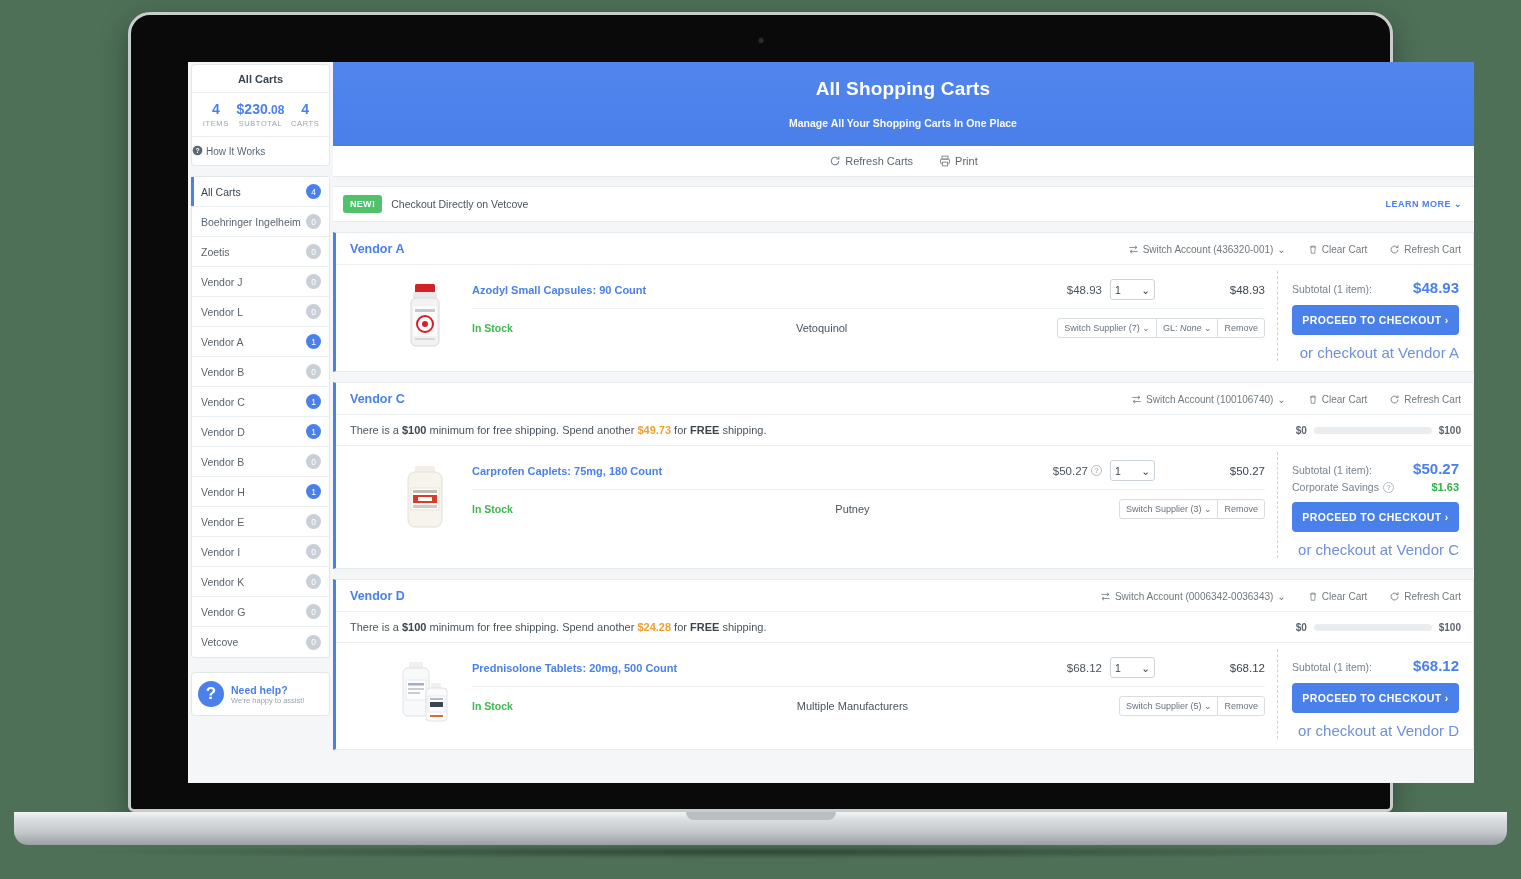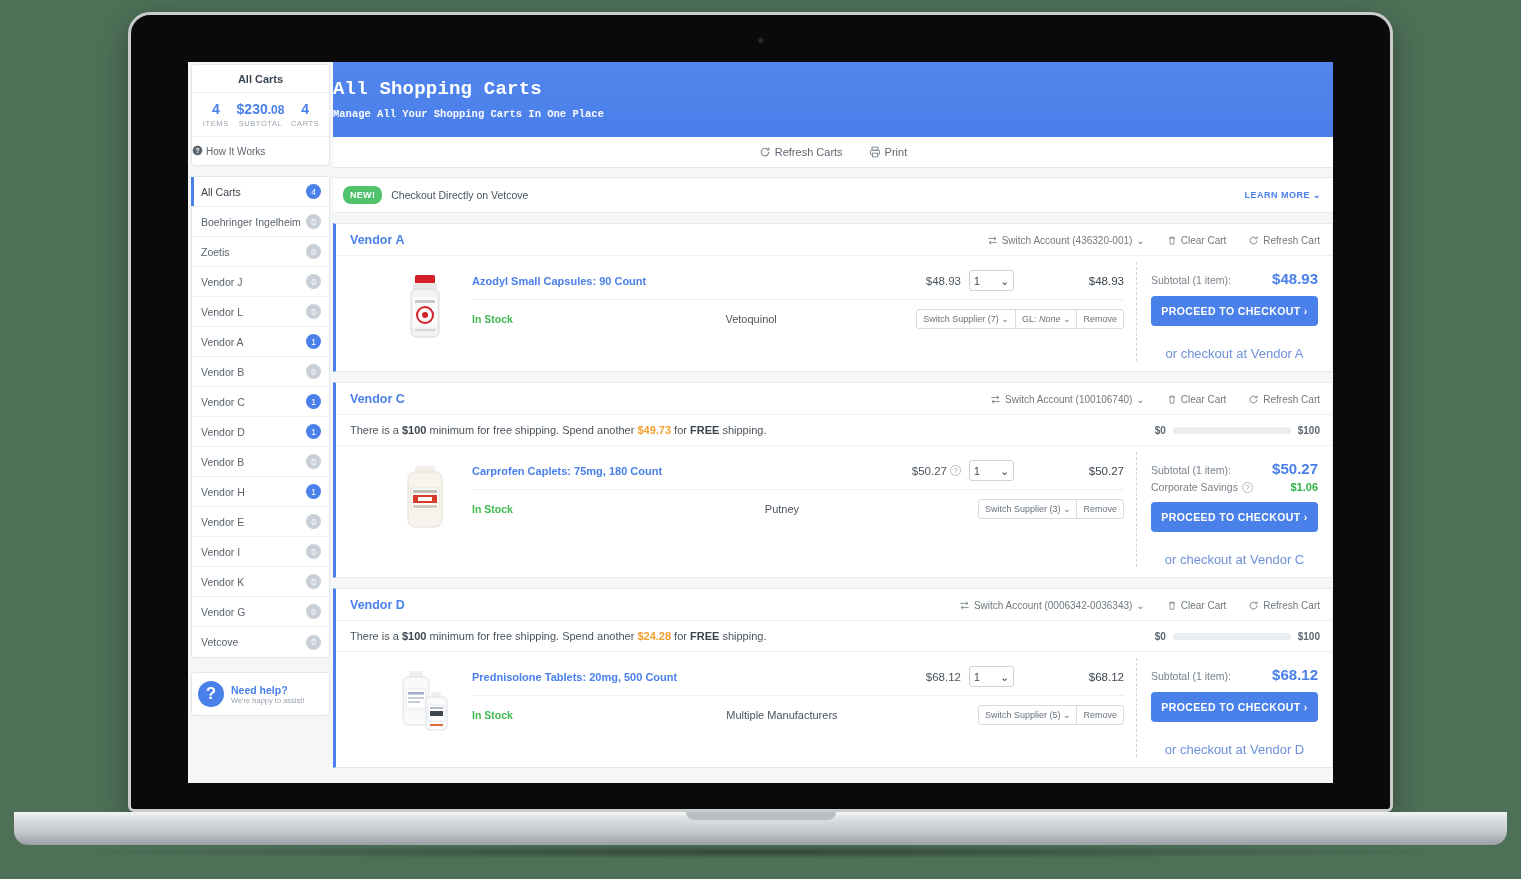--- a/index.html
+++ b/index.html
@@ -31,21 +31,21 @@
   .base::after {
     content:''; position:absolute; left:50%; top:0; transform:translateX(-50%);
     width: 150px; height: 8px; background:#b9bec2; border-radius:0 0 8px 8px;
   }
   .base-shadow {
     position:absolute; left: 60px; top: 845px; width: 1400px; height: 14px;
     background: radial-gradient(ellipse at center, rgba(0,0,0,.35), rgba(0,0,0,0) 70%);
   }
   
   #screen {
-    position: absolute; left: 188px; top: 62px; width: 1145px; height: 721px;
+    position: absolute; left: 188px; top: 62px; width: 1286px; height: 721px;
     background: #ffffff; overflow: hidden; display: flex;
   }
   
   .sidebar { width: 145px; flex: 0 0 145px; background: #f4f6f8; padding: 0; }
   .summary-card {
     background:#fff; border:1px solid #e3e7ea; border-radius:4px;
     margin: 2px 3px 0 3px;
   }
   .summary-title {
     text-align:center; font-size:11px; font-weight:bold; color:#3c4650;
@@ -86,36 +86,36 @@
     width:26px; height:26px; border-radius:50%; background:#4a80ea; color:#fff;
     font-size:17px; font-weight:bold; display:flex; align-items:center; justify-content:center;
     flex:0 0 26px; margin-right:7px;
   }
   .help-t1 { font-size:10.5px; font-weight:bold; color:#4a80ea; line-height:1.2; }
   .help-t2 { font-size:7.5px; color:#9aa4ae; }
   
   .main { flex:1; background:#f4f6f8; overflow:hidden; }
   .hero {
     background: linear-gradient(180deg,#5285ee 0%,#4a7fe9 100%);
-    color:#fff; text-align:left; padding: 16px 1px 17px 0; font-family: Liberation Mono, monospace;
+    color:#fff; text-align:center; padding: 16px 1px 17px 0;
   }
   .hero h1 { font-size:19px; font-weight:bold; letter-spacing:.2px; }
-  .hero p { font-size:10.5px; margin-top:8px; font-weight:bold; opacity:.97; }
+  .hero p { font-size:10.5px; margin-top:17px; font-weight:bold; opacity:.97; }
   .toolbar {
     background:#fff; border-bottom:1px solid #e6eaee; text-align:center; padding: 9px 0;
     display:flex; justify-content:center; gap:26px;
   }
   .tool { font-size:11px; color:#5c6670; display:flex; align-items:center; gap:4px; cursor:pointer; }
   .promo {
     background:#fff; margin-top:9px; border-top:1px solid #e6eaee; border-bottom:1px solid #e6eaee;
     display:flex; align-items:center; padding: 8px 12px 8px 10px;
   }
   .new-pill {
     background:#4fc26b; color:#fff; font-size:9px; font-weight:bold; letter-spacing:.3px;
-    padding:4px 7px; border-radius:8px; margin-right:9px;
+    padding:4px 7px; border-radius:3px; margin-right:9px;
   }
   .promo-txt { font-size:10.5px; color:#4a545e; flex:1; }
   .learn-more { font-size:9px; font-weight:bold; color:#4a80ea; letter-spacing:.5px; cursor:pointer; }
   
   .cart {
     background:#fff; margin-top:10px; border:1px solid #e6eaee; border-left:3px solid #4a80ea;
     display:flex; flex-direction:column;
   }
   .cart-head {
     display:flex; align-items:center; padding: 9px 12px 8px 14px;
@@ -167,21 +167,21 @@
   }
   .sum-row { display:flex; align-items:baseline; justify-content:space-between; margin-bottom:4px; }
   .sum-lbl { font-size:10.5px; color:#78828c; display:flex; align-items:center; gap:4px; }
   .sum-val { font-size:15px; font-weight:bold; color:#4a80ea; }
   .sum-val.green { font-size:11px; color:#2fb34a; }
   .checkout-btn {
     display:block; width:100%; margin-top:9px; background:#4a80ea; color:#fff;
     border:none; border-radius:4px; padding: 9px 0; font-size:10.5px; font-weight:bold;
     letter-spacing:.4px; cursor:pointer; font-family:"Liberation Sans", sans-serif;
   }
-  .alt-checkout { display:block; margin-top:20px; font-size:13px; color:#6e90d8; cursor:pointer; }
+  .alt-checkout { display:block; margin-top:9px; font-size:15px; color:#6e90d8; cursor:pointer;text-align:right; }
   .qmark {
     display:inline-block; width:11px; height:11px; border:1px solid #b4bcc4; border-radius:50%;
     font-size:8px; line-height:10px; text-align:center; color:#9aa4ae;
   }
   svg { display:block; }
 </style>
 </head>
 <body>
 
 <div id="laptop">
@@ -493,21 +493,21 @@
           <div class="summary-col">
             <div class="sum-row">
               <span class="sum-lbl">Subtotal (1 item):</span>
               <span class="sum-val">$50.27</span>
             </div>
             <div class="sum-row">
               <span class="sum-lbl">
                   <span>Corporate Savings</span>
                   <span class="qmark">?</span>
                 </span>
-              <span class="sum-val green">$1.06</span>
+              <span class="sum-val green">$1.63</span>
             </div>
             <button class="checkout-btn"><span>PROCEED TO CHECKOUT</span> ›</button>
             <span class="alt-checkout">or checkout at Vendor C</span>
           </div>
         </div>
       </section>
 
       <section class="cart">
         <div class="cart-head">
           <span class="vendor-name">Vendor D</span>

